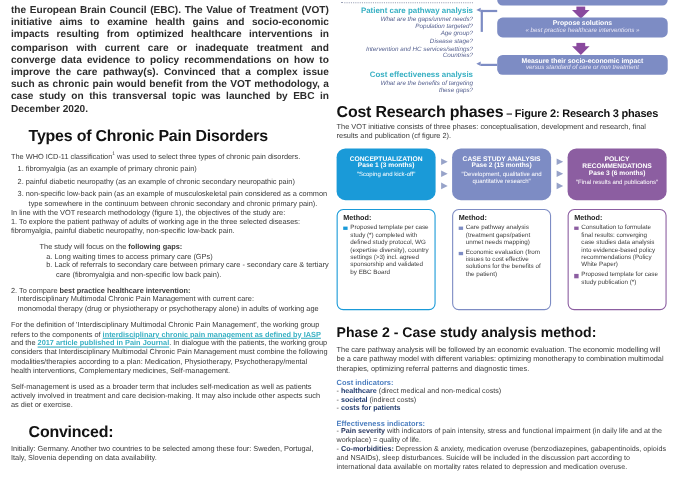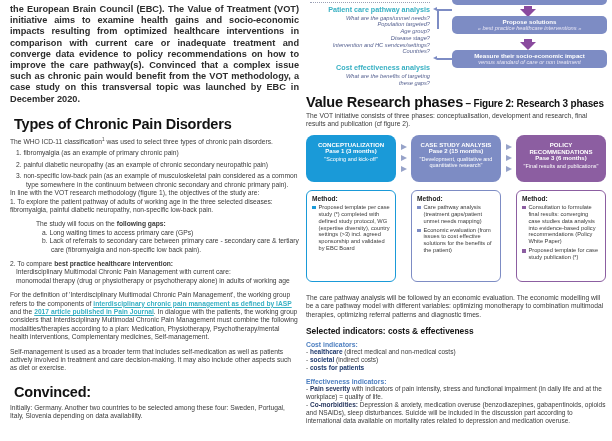--- a/index.html
+++ b/index.html
@@ -3,21 +3,21 @@
 <meta charset="utf-8">
 <style>
   * { margin:0; padding:0; box-sizing:border-box; }
   html,body { width:612px; height:441px; background:#ffffff; overflow:hidden;
     font-family:"Liberation Sans", sans-serif; color:#333; }
   .page { position:relative; width:612px; height:441px;padding-left:23px; }
 
   
   .col-left { position:absolute; left:10px; top:4px; width:289px; }
   .intro-par { font-size:9.2px; line-height:11.2px; font-weight:bold; color:#2d2d2d; text-align:justify; }
-  h1 { font-size:14.5px; font-weight:bold; color:#121212; letter-spacing:-0.2px; margin:11px 0 4px 4px; }
+  h1 { font-size:14.5px; font-weight:bold; color:#121212; letter-spacing:-0.2px; margin:11px 0 4px 16px; }
   .small { font-size:6.7px; line-height:8.4px; color:#3a3a3a; }
   .numlist { margin:3px 0 0 0; }
   .numlist .li { font-size:6.7px; line-height:8.4px; color:#3a3a3a; margin:3px 0 0 6px;
     padding-left:10px; text-indent:-10px; }
   .indent1 { margin-left:26px; }
   .indent2 { margin-left:32px; padding-left:9px; text-indent:-9px; }
   .b { font-weight:bold; }
   .doc-link { color:#38b0c3; font-weight:bold; text-decoration:underline; cursor:pointer; }
   sup { font-size:4.5px; }
   .par-gap { margin-top:6px; }
@@ -148,21 +148,21 @@
         </div>
         <div class="down-stem" style="top:39px;"></div>
         <div class="down-arrow" style="top:42px;"></div>
         <div class="fbox fbox2">
           <div class="fbox-title">Measure their socio-economic impact</div>
           <div class="fbox-sub">versus standard of care or non treatment</div>
         </div>
       </div>
     </div>
 
-    <h1 class="h-phases"><span>Value Research phases</span><span class="h-suffix"> – Figure 2: Research 3 phases</span></h1>
+    <h1 class="h-phases"><span>Cost Research phases</span><span class="h-suffix"> – Figure 2: Research 3 phases</span></h1>
     <p class="small">The VOT initiative consists of three phases: conceptualisation, development and research, final results and publication (cf figure 2).</p>
 
     <div class="phase-row">
       <div class="pbox" style="background:#1a9ad8;">
         <div class="pbox-name">CONCEPTUALIZATION</div>
         <div class="pbox-dur">Pase 1 (3 months)</div>
         <div class="pbox-sub">"Scoping and kick-off"</div>
       </div>
       <div class="chev-col">
           <div class="chev"></div>
@@ -214,24 +214,24 @@
           <div class="m-text">Consultation to formulate final results: converging case studies data analysis into evidence-based policy recommendations (Policy White Paper)</div>
         </div>
         <div class="m-item">
           <div class="m-sq" style="background:#8c5ea1;"></div>
           <div class="m-text">Proposed template for case study publication (*)</div>
         </div>
       </div>
     </div>
 
     <div class="h-phase2">
+      <div>Phase 2 - Case study analysis method:</div>
     </div>
     <p class="small par-gap">The care pathway analysis will be followed by an economic evaluation. The economic modelling will be a care pathway model with different variables: optimizing monotherapy to combination multimodal therapies, optimizing referral patterns and diagnostic times.</p>
 
-    <div class="h-selected">Selected indicators: costs &amp; effectiveness</div>
 
     <div class="ind-label">Cost indicators:</div>
     <div class="ind-item"><span class="lead-navy">healthcare</span><span> (direct medical and non-medical costs)</span></div>
     <div class="ind-item"><span class="lead-navy">societal</span><span> (indirect costs)</span></div>
     <div class="ind-item"><span class="lead-navy">costs for patients</span><span></span></div>
 
     <div class="ind-label">Effectiveness indicators:</div>
     <div class="ind-item"><span class="lead-dark">Pain severity</span><span> with indicators of pain intensity, stress and functional impairment (in daily life and at the workplace) = quality of life.</span></div>
     <div class="ind-item"><span class="lead-dark">Co-morbidities:</span><span> Depression &amp; anxiety, medication overuse (benzodiazepines, gabapentinoids, opioids and NSAIDs), sleep disturbances. Suicide will be included in the discussion part according to international data available on mortality rates related to depression and medication overuse.</span></div>
   </div>

